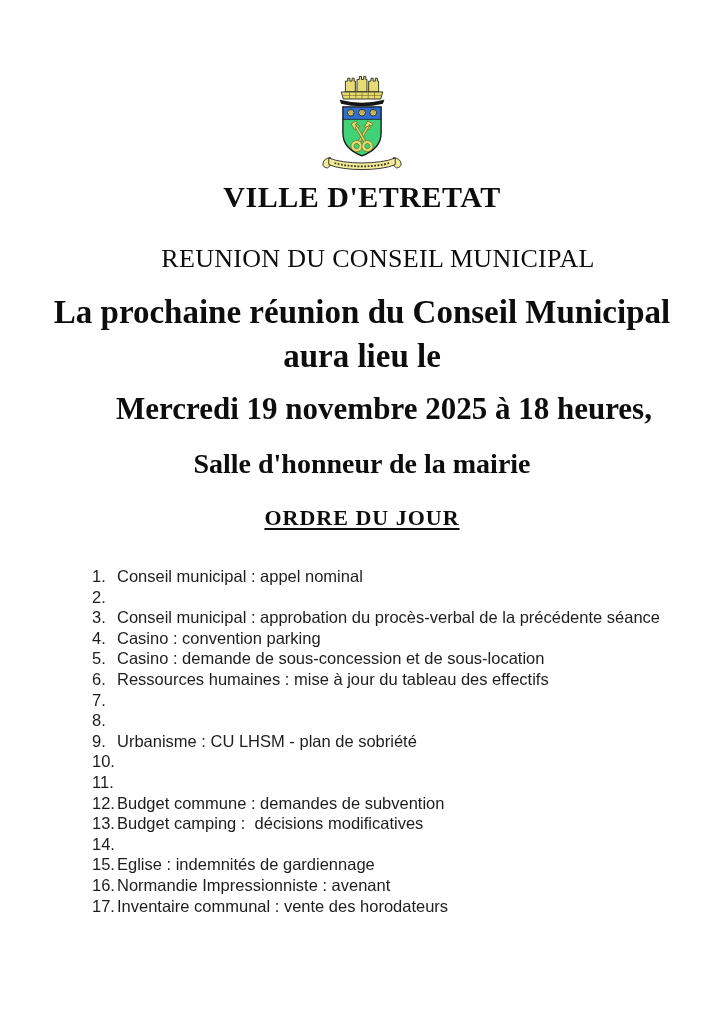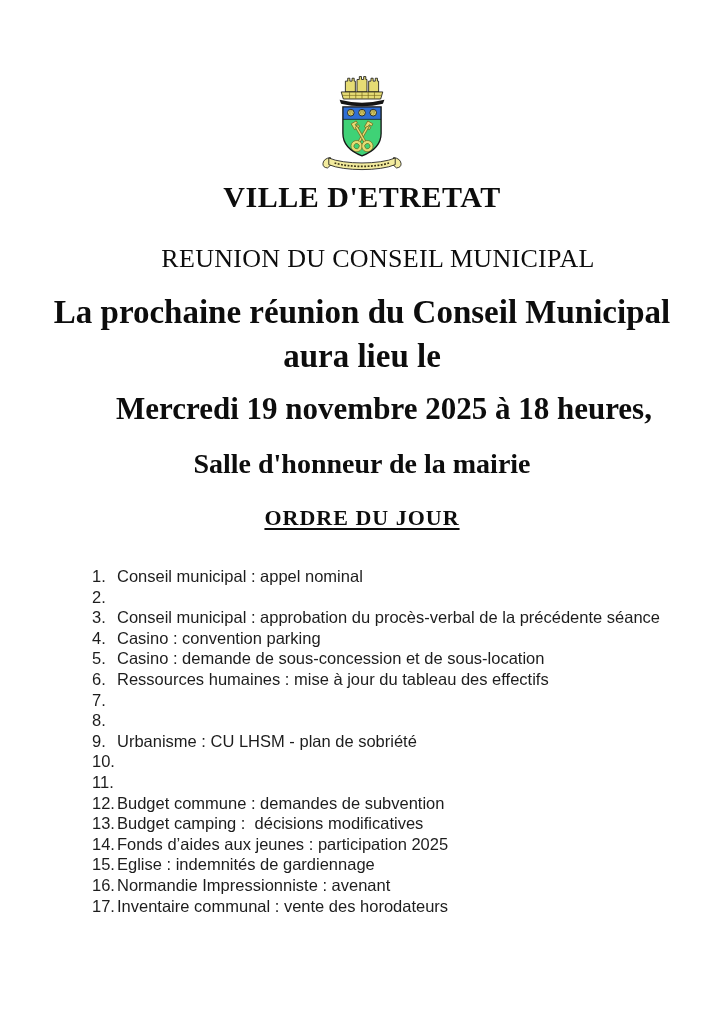--- a/index.html
+++ b/index.html
@@ -215,21 +215,20 @@
     <li class="agenda-item">
         <span class="num">12.</span>
         <span class="txt">Budget commune : demandes de subvention</span>
       </li>
     <li class="agenda-item">
         <span class="num">13.</span>
         <span class="txt">Budget camping :  décisions modificatives</span>
       </li>
     <li class="agenda-item">
         <span class="num">14.</span>
-        <span class="txt">Fonds d’aides aux jeunes : participation 2025</span>
       </li>
     <li class="agenda-item">
         <span class="num">15.</span>
         <span class="txt">Eglise : indemnités de gardiennage</span>
       </li>
     <li class="agenda-item">
         <span class="num">16.</span>
         <span class="txt">Normandie Impressionniste : avenant</span>
       </li>
     <li class="agenda-item">

